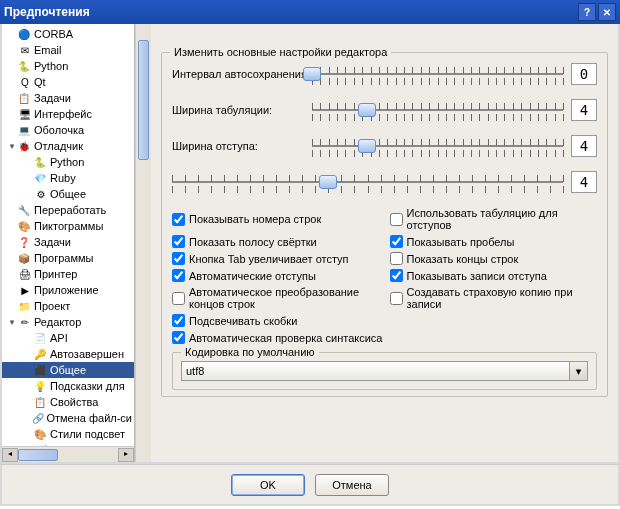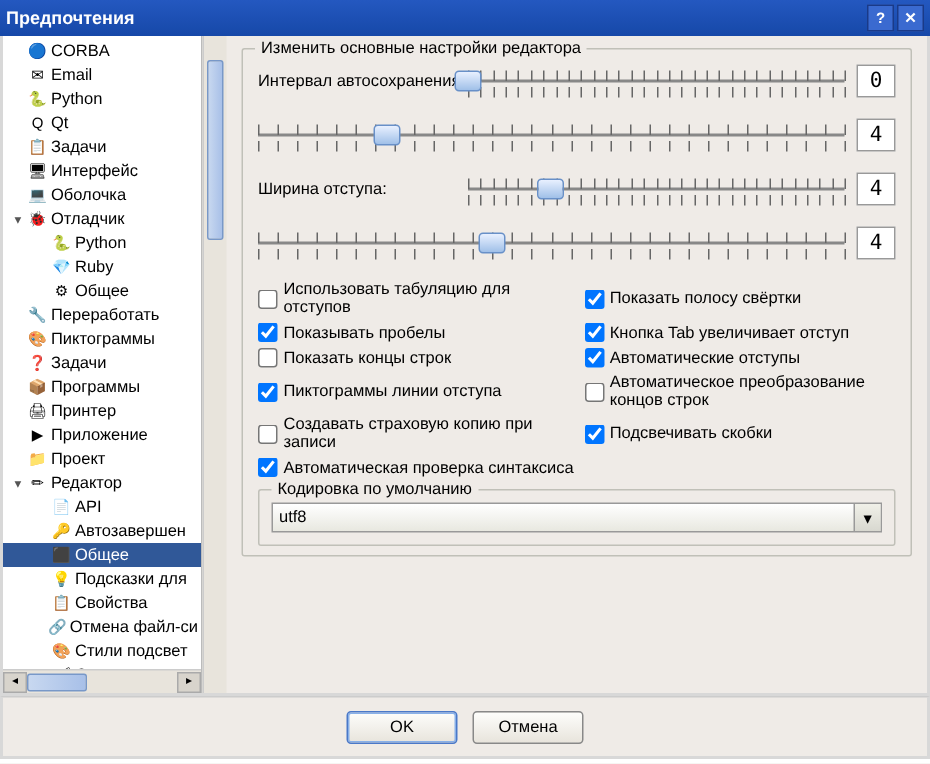--- a/index.html
+++ b/index.html
@@ -14,21 +14,21 @@
 .tree-item.selected { background: #305898; color: #fff; }
 .tree-item .expander { width: 12px; text-align: center; font-size: 9px; color: #555; }
 .tree-item .icon { width: 14px; height: 14px; margin-right: 2px; display: inline-flex; align-items: center; justify-content: center; font-size: 10px; }
 .tree-item .label { font-size: 11px; }
 .sb-scroll { width: 16px; background: #e8e4dc; border-left: 1px solid #ccc; position: relative; }
 .sb-thumb { position: absolute; top: 16px; left: 2px; right: 2px; height: 120px; background: linear-gradient(to right, #c8d8f0, #a8c0e8); border: 1px solid #7898c8; border-radius: 2px; }
 .hscroll { height: 16px; background: #e8e4dc; border-top: 1px solid #ccc; display: flex; align-items: center; }
 .hscroll .arrow { width: 16px; height: 14px; background: #d8d4cc; border: 1px solid #aaa; text-align: center; font-size: 8px; }
 .hscroll .track { flex: 1; height: 14px; position: relative; }
 .hscroll .thumb { position: absolute; left: 0; width: 40px; height: 12px; top: 1px; background: linear-gradient(to right, #c8d8f0, #a8c0e8); border: 1px solid #7898c8; border-radius: 2px; }
-.content { flex: 1; padding: 8px 10px; overflow: hidden; }
+.content { flex: 1; padding: 8px 10px; overflow: hidden; margin-top: 20px; }
 .group { border: 1px solid #c0c0b8; border-radius: 2px; padding: 10px 10px 6px 10px; position: relative; margin-bottom: 8px; background: #efebe7; }
 .group-title { position: absolute; top: -7px; left: 8px; background: #efebe7; padding: 0 4px; font-size: 11px; color: #000; }
 .slider-row { display: flex; align-items: center; margin-bottom: 14px; }
 .slider-label { width: 140px; font-size: 11px; }
 .slider-track-wrap { flex: 1; position: relative; height: 20px; }
 .slider-line { position: absolute; top: 9px; left: 0; right: 0; height: 2px; background: #888; }
 .slider-ticks { position: absolute; top: 3px; left: 0; right: 0; height: 14px; }
 .slider-tick { position: absolute; width: 1px; height: 7px; background: #666; top: 0; }
 .slider-tick.bot { top: 11px; }
 .slider-handle { position: absolute; top: 3px; width: 18px; height: 14px; background: linear-gradient(to bottom, #e8f0ff, #a0c0e8); border: 1px solid #6890c8; border-radius: 3px; transform: translateX(-50%); cursor: pointer; }
@@ -278,20 +278,21 @@
                 <div class="slider-tick" style="left: 96.6667%;"></div>
                 <div class="slider-tick bot" style="left: 96.6667%;"></div>
                 <div class="slider-tick" style="left: 100%;"></div>
                 <div class="slider-tick bot" style="left: 100%;"></div>
               </div>
               <div class="slider-handle" style="left: 0%;"></div>
             </div>
             <div class="slider-value">0</div>
           </div>
           <div class="slider-row">
+            <div class="slider-label">Ширина табуляции:</div>
             <div class="slider-track-wrap">
               <div class="slider-line"></div>
               <div class="slider-ticks">
                 <div class="slider-tick" style="left: 0%;"></div>
                 <div class="slider-tick bot" style="left: 0%;"></div>
                 <div class="slider-tick" style="left: 3.33333%;"></div>
                 <div class="slider-tick bot" style="left: 3.33333%;"></div>
                 <div class="slider-tick" style="left: 6.66667%;"></div>
                 <div class="slider-tick bot" style="left: 6.66667%;"></div>
                 <div class="slider-tick" style="left: 10%;"></div>
@@ -494,20 +495,24 @@
                 <div class="slider-tick" style="left: 100%;"></div>
                 <div class="slider-tick bot" style="left: 100%;"></div>
               </div>
               <div class="slider-handle" style="left: 40%;"></div>
             </div>
             <div class="slider-value">4</div>
           </div>
         </div>
       <div class="checks" id="checks">
           <label class="check">
+            <input type="checkbox" checked="" style="">
+            <span>Показывать номера строк</span>
+          </label>
+          <label class="check">
             <input type="checkbox" style="">
             <span>Использовать табуляцию для отступов</span>
           </label>
           <label class="check">
             <input type="checkbox" checked="" style="">
             <span>Показать полосу свёртки</span>
           </label>
           <label class="check">
             <input type="checkbox" checked="" style="">
             <span>Показывать пробелы</span>
@@ -519,21 +524,21 @@
           <label class="check">
             <input type="checkbox" style="">
             <span>Показать концы строк</span>
           </label>
           <label class="check">
             <input type="checkbox" checked="" style="">
             <span>Автоматические отступы</span>
           </label>
           <label class="check">
             <input type="checkbox" checked="" style="">
-            <span>Пиктограммы линии отступа</span>
+            <span>Показывать записи отступа</span>
           </label>
           <label class="check">
             <input type="checkbox" style="">
             <span>Автоматическое преобразование концов строк</span>
           </label>
           <label class="check">
             <input type="checkbox" style="">
             <span>Создавать страховую копию при записи</span>
           </label>
           <label class="check">

